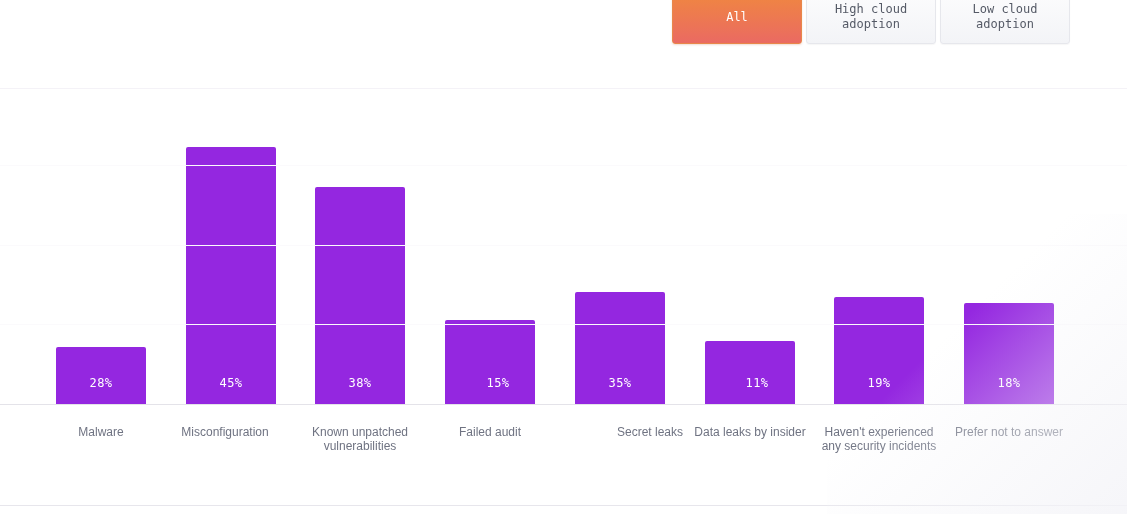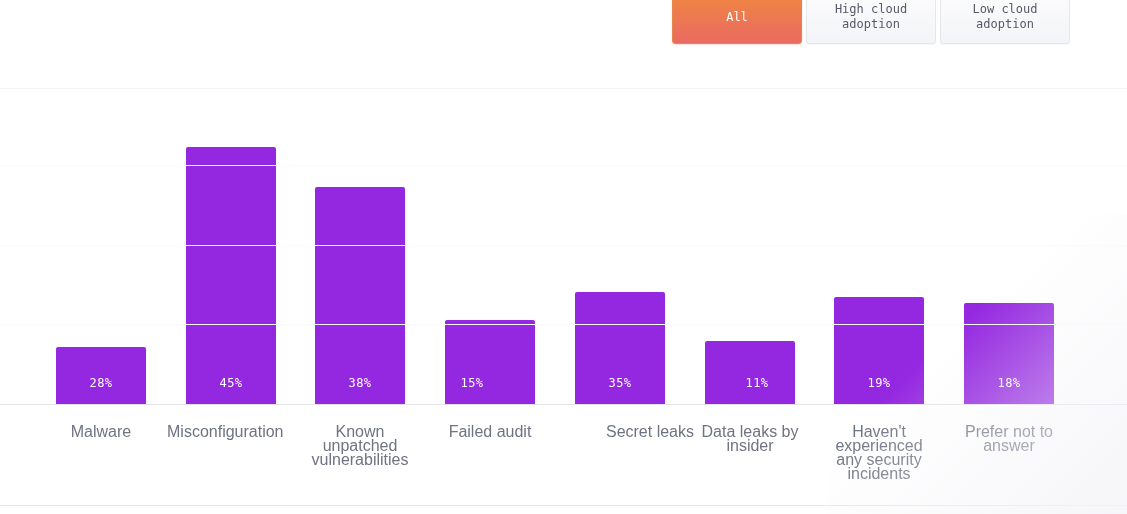--- a/index.html
+++ b/index.html
@@ -126,21 +126,21 @@
     color: #ffffff;
     letter-spacing: 0.5px;
     pointer-events: none;
   }
   .cat-label {
     position: absolute;
     width: 116px;
     top: 425px;
     text-align: center;
     font-family: "Liberation Sans", sans-serif;
-    font-size: 16px;
+    font-size: 12px;
     line-height: 14px;
     color: #6f7382;
   }
 </style>
 </head>
 <body>
 
 <div id="app">
 
   <div class="filter-group">
@@ -169,21 +169,21 @@
     <div class="bar" style="left:964px; top:303px; height:101px;"></div>
 
     <div class="gridline" style="top:88px;  background:#f4f2f7;"></div>
     <div class="gridline" style="top:165px; background:#fbfafc;"></div>
     <div class="gridline" style="top:245px; background:#fbfafc;"></div>
     <div class="gridline" style="top:324px; background:#fbfafc;"></div>
 
     <div class="bar-value" style="left:56px;">28%</div>
     <div class="bar-value" style="left:186px;">45%</div>
     <div class="bar-value" style="left:315px;">38%</div>
-    <div class="bar-value" style="left:427px;">15%</div>
+    <div class="bar-value" style="left:453px;">15%</div>
     <div class="bar-value" style="left:575px;">35%</div>
     <div class="bar-value" style="left:705px;margin-left:7px;">11%</div>
     <div class="bar-value" style="left:834px;">19%</div>
     <div class="bar-value" style="left:964px;">18%</div>
 
     <div class="cat-label" style="left:43px;">Malware</div>
     <div class="cat-label" style="left:167px;">Misconfiguration</div>
     <div class="cat-label" style="left:302px;">Known unpatched vulnerabilities</div>
     <div class="cat-label" style="left:432px;">Failed audit</div>
     <div class="cat-label" style="left:592px;">Secret leaks</div>

